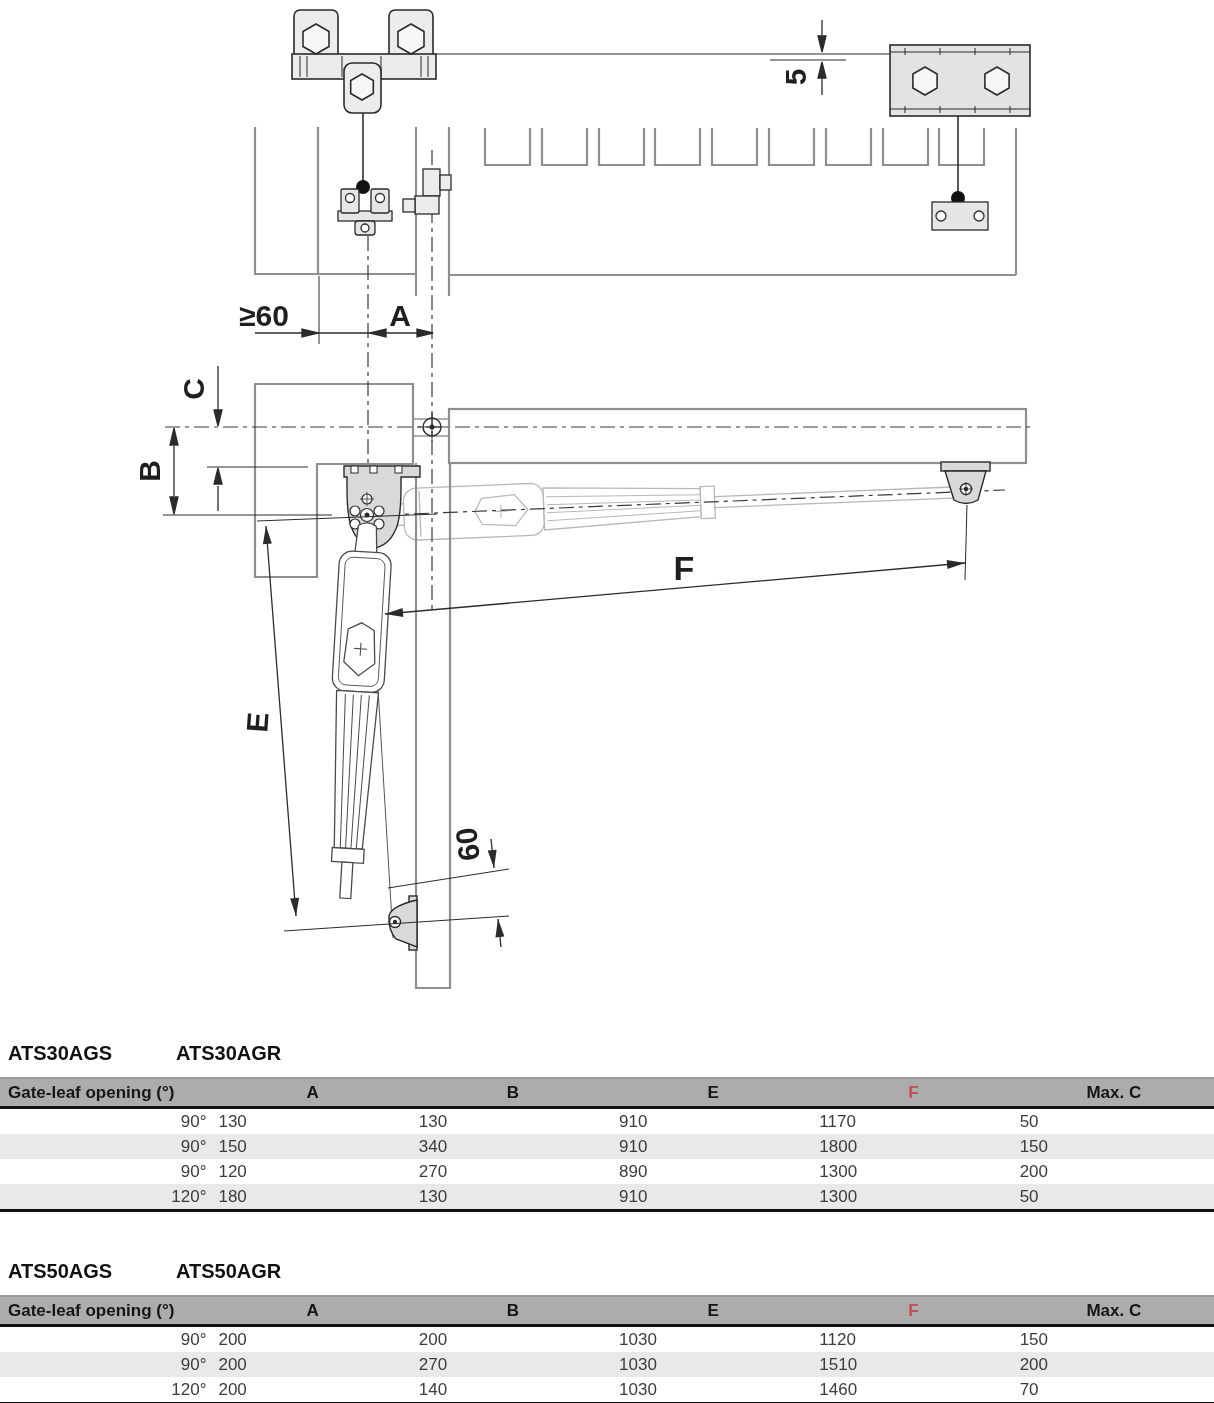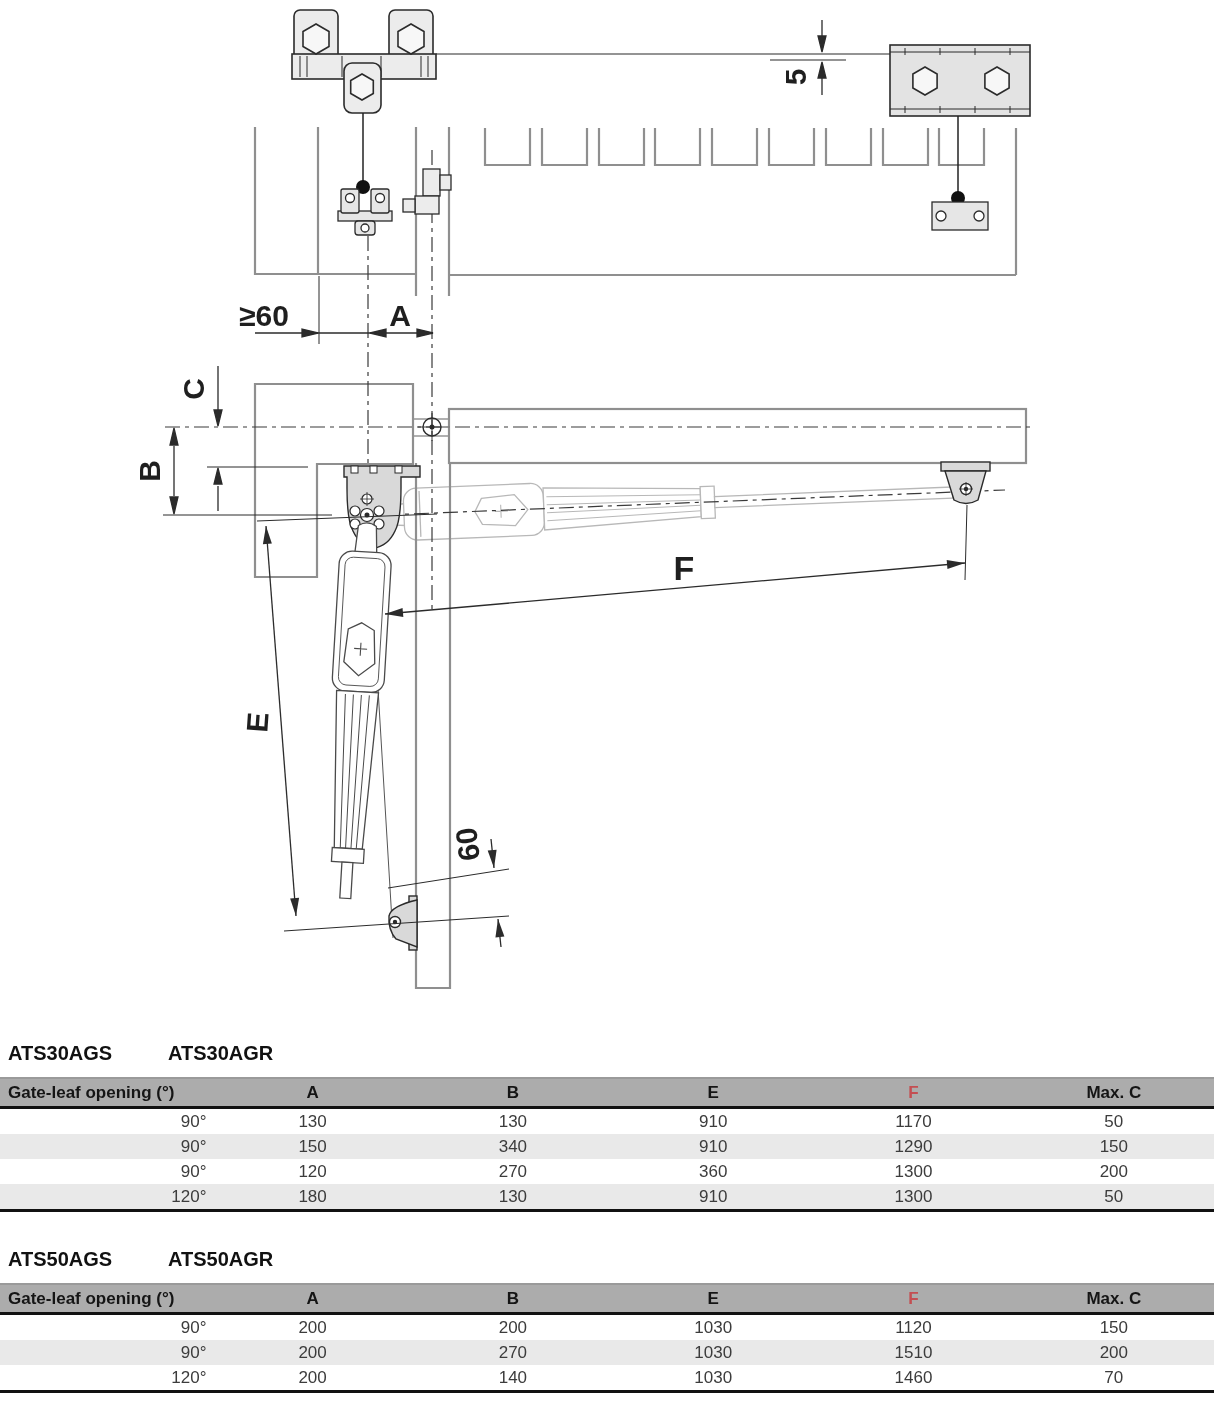--- a/index.html
+++ b/index.html
@@ -1,27 +1,27 @@
 <!DOCTYPE html>
 <html><head>
 <meta charset="utf-8">
 <style>
   html,body{margin:0;padding:0;background:#fff;width:1214px;font-family:"Liberation Sans",sans-serif;}
   .page{width:1214px;height:1403px;overflow:hidden;background:#fff;}
   svg{display:block;}
   svg text{font-family:"Liberation Sans",sans-serif;font-weight:bold;fill:#1f1f1f;}
 
-  .model-row{display:flex;margin:30px 0 12px 0;padding-left:8px;gap:0;}
+  .model-row{display:flex;margin:30px 0 12px 0;padding-left:8px;gap:8px;}
   .model-row span{font-weight:bold;font-size:20px;color:#111;width:160px;display:inline-block;}
-  .model-row.second{margin-top:36px;}
+  .model-row.second{margin-top:48px;}
 
   table.spec{width:100%;border-collapse:collapse;border-top:2px solid #9a9a9a;border-bottom:3px solid #111;table-layout:fixed;}
   table.spec thead th{background:#acacac;border-bottom:3px solid #111;font-weight:bold;font-size:17px;color:#151515;padding:3px 6px;height:21px;text-align:center;}
   table.spec thead th:first-child{text-align:left;padding-left:8px;margin-top:38px;}
-  table.spec td{font-size:17px;color:#3c3c3c;padding:2px 6px;height:21px;text-align:center;}
+  table.spec td{font-size:17px;color:#3c3c3c;padding:2px 6px;height:21px;text-align:left;}
   table.spec td:first-child{text-align:right;padding-left:8px;}
   table.spec tbody tr:nth-child(even){background:#e9e9e9;}
   col.c1{width:17.5%;} col.cn{width:16.5%;}
 </style>
 </head>
 <body>
 
 <div class="page">
 
   <svg width="1214" height="1012" viewBox="0 0 1214 1012">
@@ -240,28 +240,28 @@
           <td>130</td>
           <td>910</td>
           <td>1170</td>
           <td>50</td>
       </tr>
       <tr>
         <td>90°</td>
           <td>150</td>
           <td>340</td>
           <td>910</td>
-          <td>1290</td>
+          <td>1800</td>
           <td>150</td>
       </tr>
       <tr>
         <td>90°</td>
           <td>120</td>
           <td>270</td>
-          <td>360</td>
+          <td>890</td>
           <td>1300</td>
           <td>200</td>
       </tr>
       <tr>
         <td>120°</td>
           <td>180</td>
           <td>130</td>
           <td>910</td>
           <td>1300</td>
           <td>50</td>

